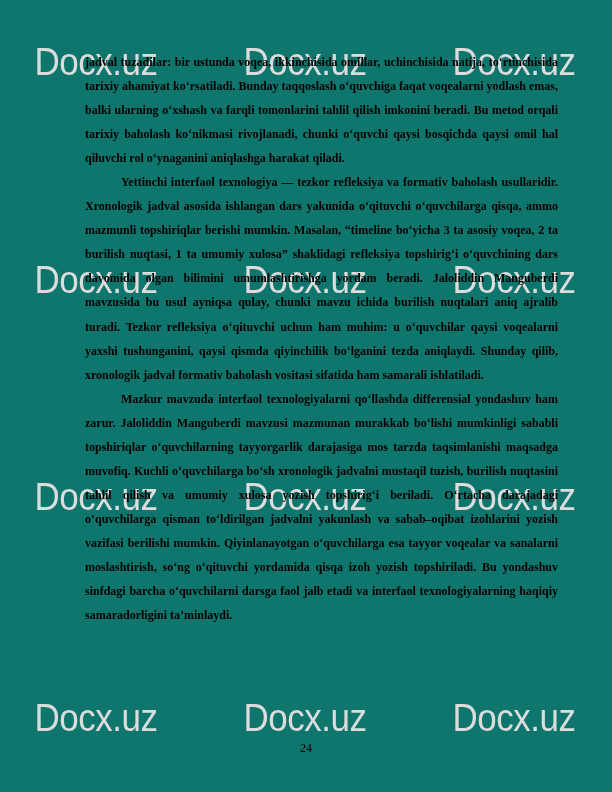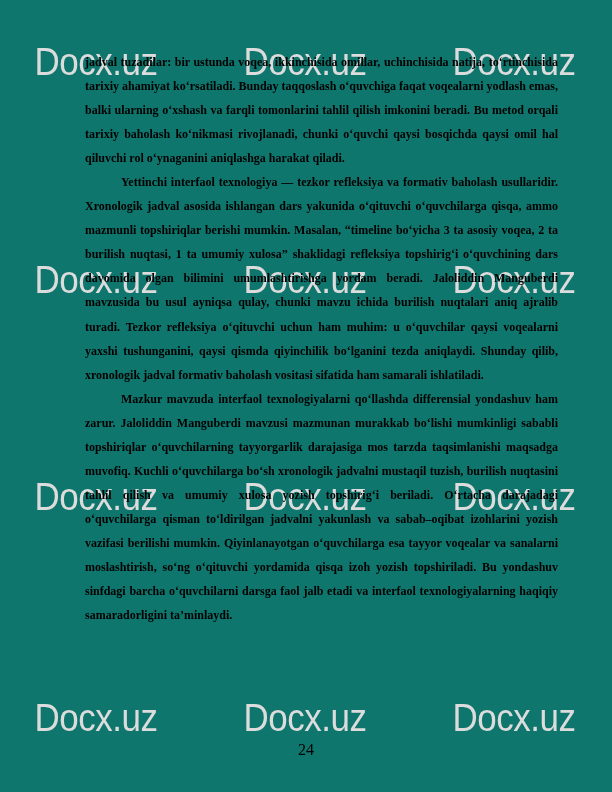--- a/index.html
+++ b/index.html
@@ -13,21 +13,21 @@
   }
   .body-text {
     position: absolute; left: 85px; top: 50px; width: 473px;
     font-family: "Liberation Serif", serif; font-size: 12px; line-height: 24.05px;
     color: #000; text-align: justify;
   }
   .para { margin: 0; font-weight: bold; }
   .para.indent { text-indent: 36px; }
   .page-number {
     position: absolute; left: 0; width: 612px; top: 741px; text-align: center;
-    font-family: "Liberation Serif", serif; font-size: 16px; color: #000;
+    font-family: "Liberation Serif", serif; font-size: 12px; color: #000;
   }
 </style>
 </head>
 <body>
 
 <div class="page">
 
   <div class="watermark-layer">
     <div class="wm" style="left:27px; top:42px;">Docx.uz</div>
     <div class="wm" style="left:236px; top:42px;">Docx.uz</div>

